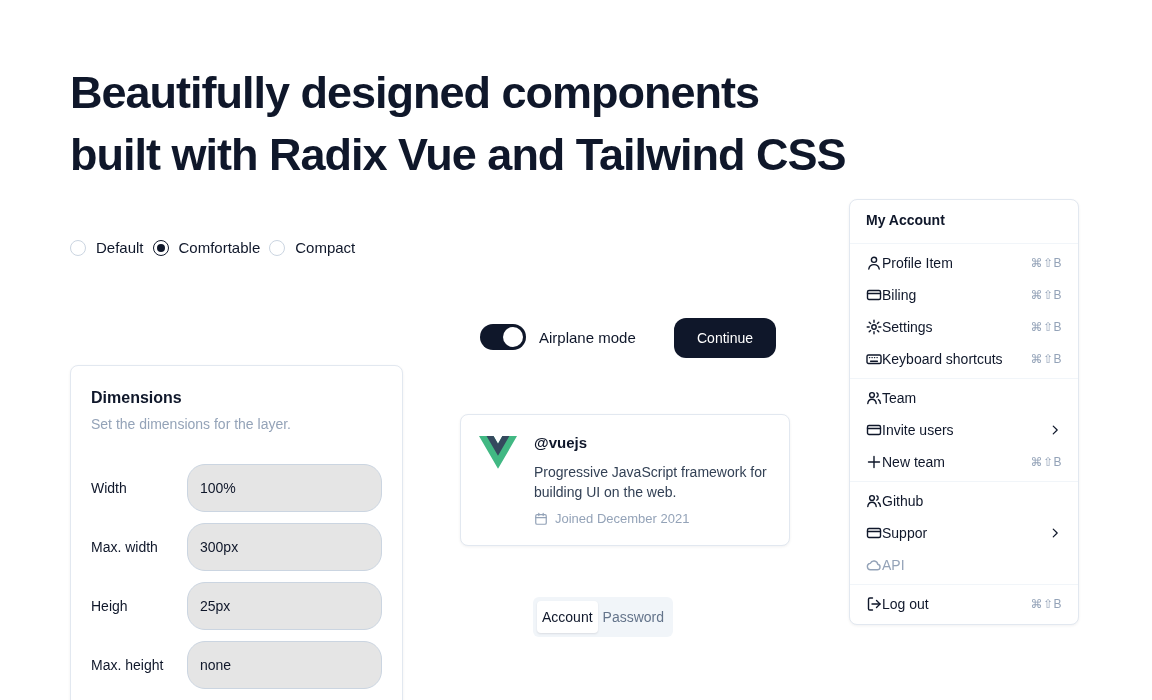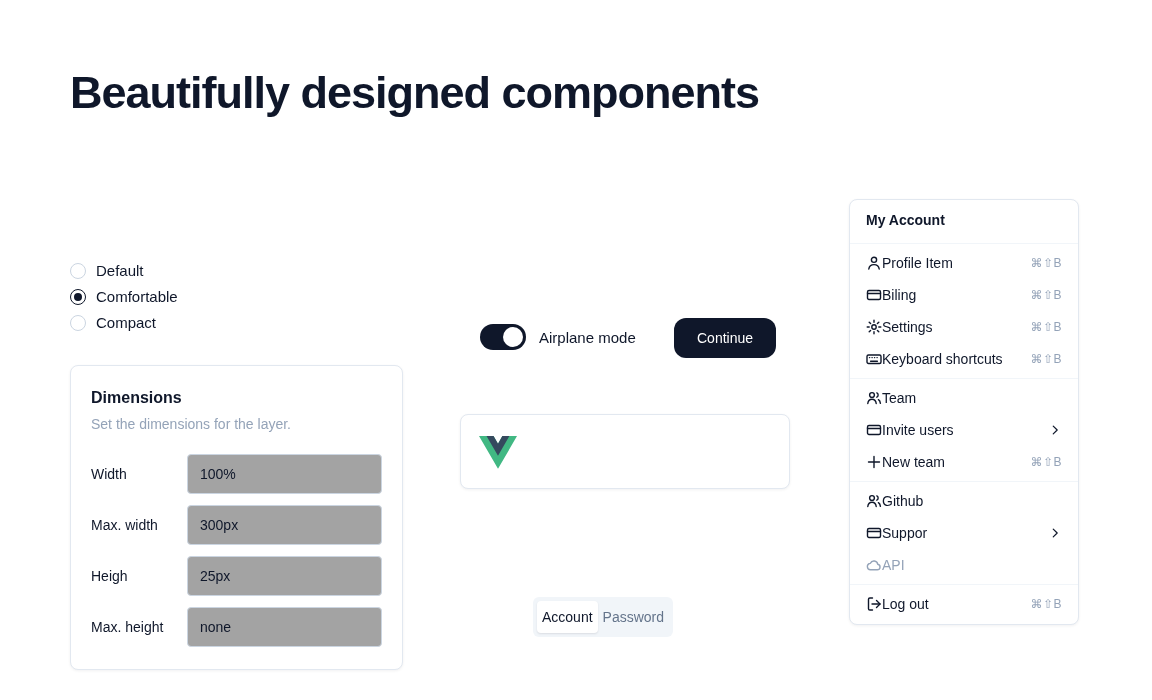--- a/index.html
+++ b/index.html
@@ -3,36 +3,36 @@
 <meta charset="utf-8">
 <style>
   * { margin:0; padding:0; box-sizing:border-box; }
   html,body { width:1152px; height:700px; background:#ffffff; overflow:hidden; }
   body { font-family:"Liberation Sans", sans-serif; color:#0f172a; position:relative; }
 
   
   .heading { position:absolute; left:70px; top:62px; font-size:45px; font-weight:800; letter-spacing:-1px; line-height:62px; color:#0f172a; }
 
   
-  .radio-group { position:absolute; left:70px; top:262px; display:flex; flex-direction:column; gap:9px; }
+  .radio-group { position:absolute; left:70px; top:239px; display:flex; flex-direction:row; gap:9px; }
   .radio-row { display:flex; align-items:center; gap:10px; font-size:15px; cursor:pointer; }
   .radio-circle { width:16px; height:16px; border-radius:50%; border:1px solid #cbd5e1; position:relative; flex:none; }
   .radio-row.selected .radio-circle { border-color:#0f172a; }
   .radio-row.selected .radio-circle::after { content:""; position:absolute; inset:3px; border-radius:50%; background:#0f172a; }
 
   .card { background:#fff; border:1px solid #e2e8f0; border-radius:8px; box-shadow:0 1px 3px rgba(15,23,42,0.06); }
 
   
   .dimensions { position:absolute; left:70px; top:365px; width:333px; padding:23px 20px 22px; }
   .dim-title { font-size:16px; font-weight:700; }
   .dim-sub { font-size:14px; color:#94a3b8; margin-top:9px; }
-  .dim-rows { margin-top:22px; display:flex; flex-direction:column; gap:11px; }
+  .dim-rows { margin-top:32px; display:flex; flex-direction:column; gap:11px; }
   .dim-row { display:flex; align-items:center; justify-content:space-between; }
   .dim-label { font-size:14px; font-weight:500; }
-  .dim-input { width:195px; height:40px; border:1px solid #cbd5e1; border-radius:4px; padding:0 12px; font-size:14px; color:#0f172a; font-family:inherit; background:#a3a3a3; }
+  .dim-input { width:195px; height:48px; border:1px solid #cbd5e1; border-radius:18px; padding:0 12px; font-size:14px; color:#0f172a; font-family:inherit; background:#e5e5e5; }
 
   
   .airplane-row { position:absolute; left:480px; top:324px; display:flex; align-items:center; gap:13px; }
   .switch { width:46px; height:26px; border-radius:13px; background:#0f172a; position:relative; cursor:pointer; flex:none; }
   .switch .knob { position:absolute; top:3px; right:3px; width:20px; height:20px; border-radius:50%; background:#fff; }
   .airplane-label { font-size:15px; font-weight:500; }
   .continue-btn { position:absolute; left:674px; top:318px; height:40px; padding:0 23px; background:#0f172a; color:#fff; border:none; border-radius:12px; font-size:14px; font-weight:500; font-family:inherit; cursor:pointer; }
 
   
   .vue-card { position:absolute; left:460px; top:414px; width:330px; padding:19px 18px; display:flex; gap:17px; }
@@ -59,20 +59,21 @@
   .shortcut { font-size:12px; color:#94a3b8; letter-spacing:0.5px; flex:none; }
   .chev { width:14px; height:14px; flex:none; color:#0f172a; }
 
   svg.ic { fill:none; stroke:currentColor; stroke-width:1.4; stroke-linecap:round; stroke-linejoin:round; }
 </style>
 </head>
 <body>
 
 <div class="heading">
   <div>Beautifully designed components</div>
+  <div>built with Radix Vue and Tailwind CSS</div>
 </div>
 
 <div class="radio-group">
   <div class="radio-row">
     <span class="radio-circle"></span>
     <span>Default</span>
   </div>
   <div class="radio-row selected">
     <span class="radio-circle"></span>
     <span>Comfortable</span>
@@ -113,20 +114,31 @@
   <span class="airplane-label">Airplane mode</span>
 </div>
 
 <button class="continue-btn">Continue</button>
 
 <div class="card vue-card">
   <svg class="vue-logo" viewBox="0 0 256 221">
     <path fill="#41B883" d="M204.8 0H256L128 220.8 0 0h97.92L128 51.2 157.44 0z"></path>
     <path fill="#35495E" d="M50.56 0 128 133.12 204.8 0h-47.36L128 51.2 97.92 0z"></path>
   </svg>
+  <div>
+    <div class="vue-handle">@vuejs</div>
+    <div class="vue-desc">Progressive JavaScript framework for building UI on the web.</div>
+    <div class="vue-joined">
+      <svg class="ic" viewBox="0 0 16 16">
+        <rect x="2" y="3" width="12" height="11" rx="1.5"></rect>
+          <path d="M2 6.5h12M5.5 1.5v2.6M10.5 1.5v2.6"></path>
+      </svg>
+      <span>Joined December 2021</span>
+    </div>
+  </div>
 </div>
 
 <div class="tabs">
   <div class="tab active">Account</div>
   <div class="tab">Password</div>
 </div>
 
 <div class="card menu">
   <div class="menu-title">My Account</div>
   <div class="menu-divider"></div>

